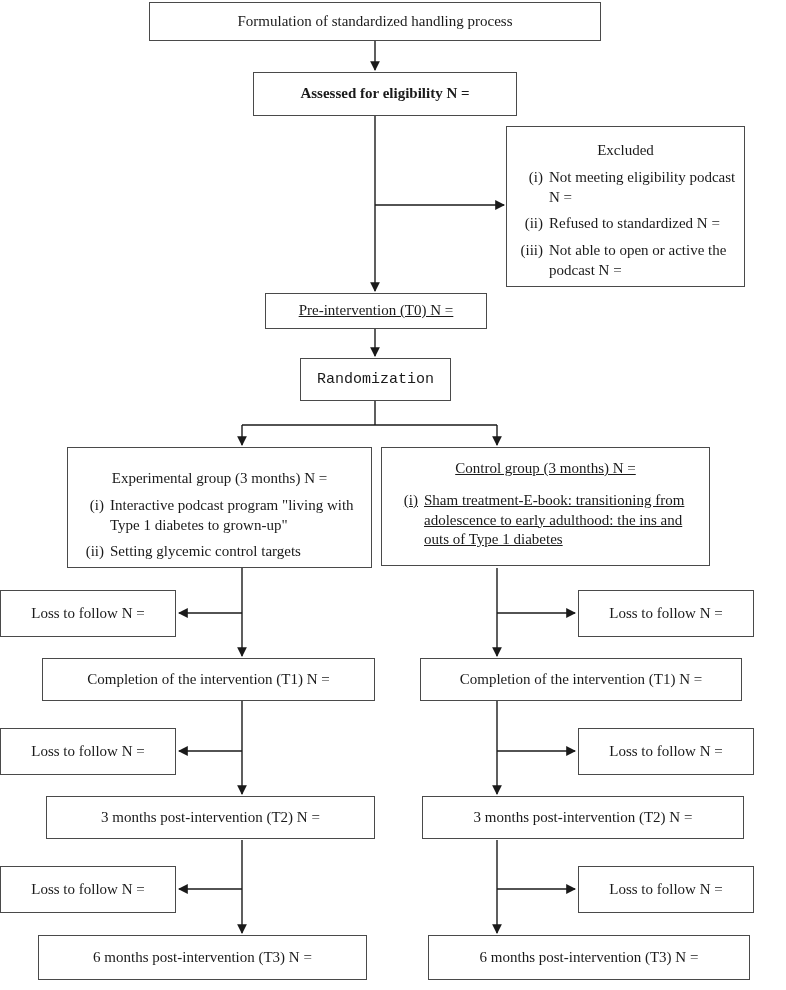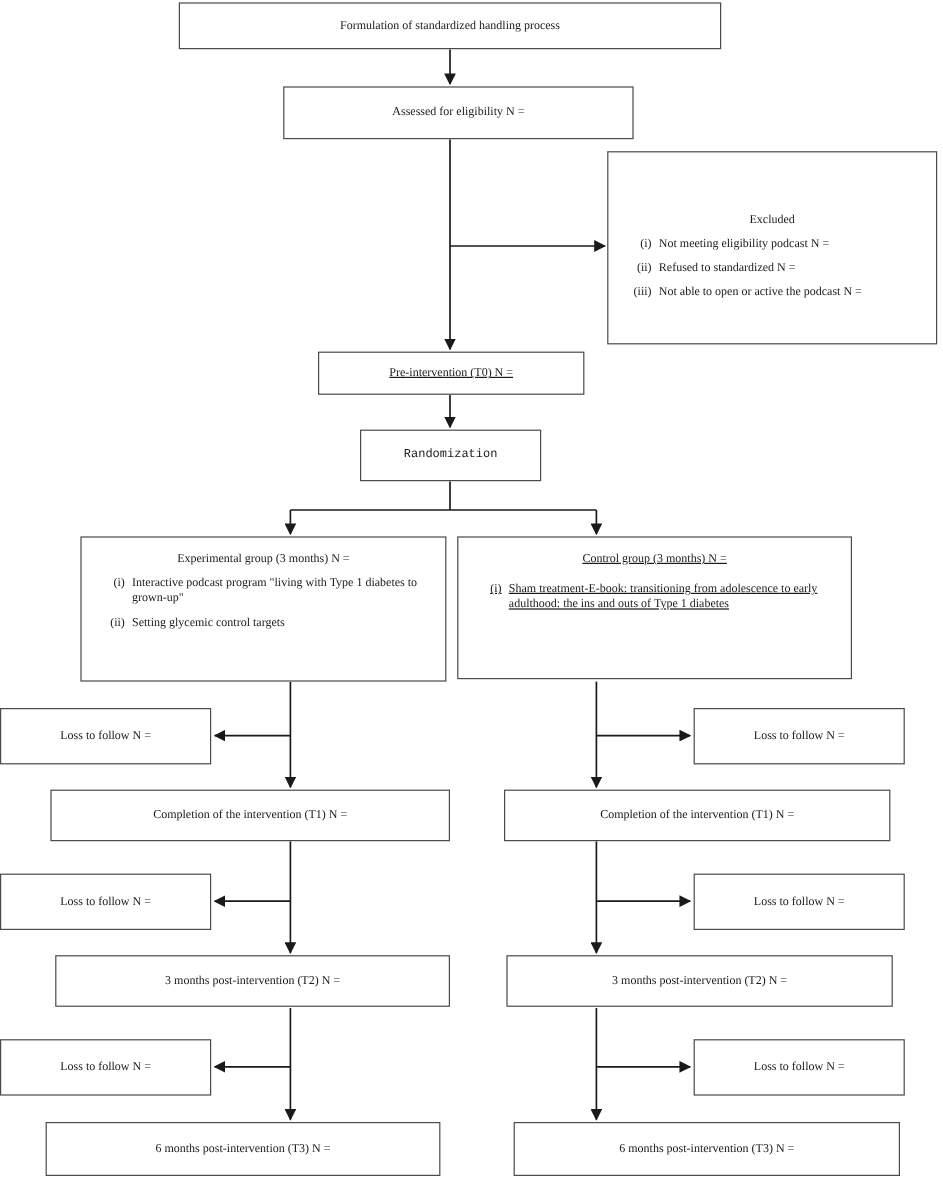--- a/index.html
+++ b/index.html
@@ -27,21 +27,21 @@
     height: 990px;
   }
   .box {
     position: absolute;
     box-sizing: border-box;
     border: 1.3px solid #4a4a4a;
     background: #ffffff;
     display: flex;
     flex-direction: column;
     justify-content: center;
-    font-size: 10px;
+    font-size: 15px;
     line-height: 1.32;
     color: #1a1a1a;
   }
   .box .center {
     text-align: center;
     padding: 0 6px;
   }
   .list {
     margin: 0;
     padding: 0 8px 0 10px;
@@ -106,25 +106,25 @@
       <line x1="497" y1="751" x2="575" y2="751" marker-end="url(#ah)"></line>
       <line x1="497" y1="840" x2="497" y2="933" marker-end="url(#ah)"></line>
       <line x1="497" y1="889" x2="575" y2="889" marker-end="url(#ah)"></line>
     </g>
   </svg>
 
   <div class="box" style="left:149px; top:2px; width:452px; height:39px;">
     <div class="center">Formulation of standardized handling process</div>
   </div>
 
-  <div class="box" style="left:236px; top:72px; width:292px; height:44px;">
+  <div class="box" style="left:253px; top:72px; width:264px; height:44px;font-weight:bold;">
     <div class="center">Assessed for eligibility N =</div>
   </div>
 
-  <div class="box" style="left:506px; top:126px; width:275px; height:161px; justify-content:center; padding-top:14px;">
+  <div class="box" style="left:506px; top:126px; width:239px; height:161px; justify-content:flex-start; padding-top:14px;">
     <div class="title-line">Excluded</div>
     <div class="list">
       <div class="li">
         <span class="marker">(i)</span>
         <span class="txt">Not meeting eligibility podcast N =</span>
       </div>
       <div class="li">
         <span class="marker">(ii)</span>
         <span class="txt">Refused to standardized N =</span>
       </div>
@@ -136,21 +136,21 @@
   </div>
 
   <div class="box" style="left:265px; top:293px; width:222px; height:36px;text-decoration:underline;">
     <div class="center">Pre-intervention (T0) N =</div>
   </div>
 
   <div class="box" style="left:300px; top:358px; width:151px; height:43px;font-family:Liberation Mono, monospace;">
     <div class="center">Randomization</div>
   </div>
 
-  <div class="box" style="left:67px; top:447px; width:305px; height:121px; justify-content:flex-start; padding-top:11px;">
+  <div class="box" style="left:67px; top:447px; width:305px; height:121px; justify-content:flex-start; padding-top:21px;">
     <div class="title-line">Experimental group (3 months) N =</div>
     <div class="list">
       <div class="li">
         <span class="marker">(i)</span>
         <span class="txt">Interactive podcast program "living with Type 1 diabetes to grown-up"</span>
       </div>
       <div class="li">
         <span class="marker">(ii)</span>
         <span class="txt">Setting glycemic control targets</span>
       </div>

